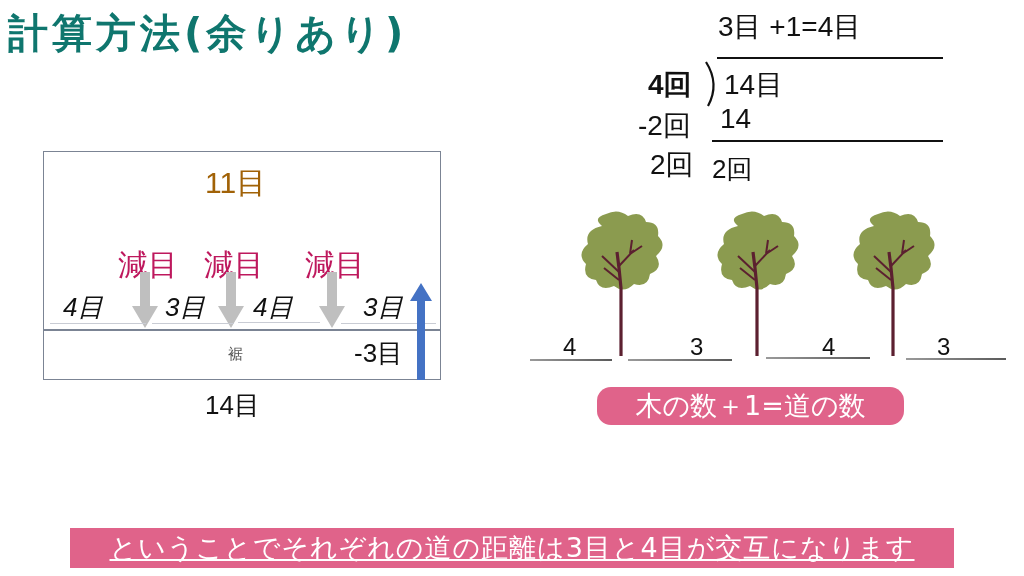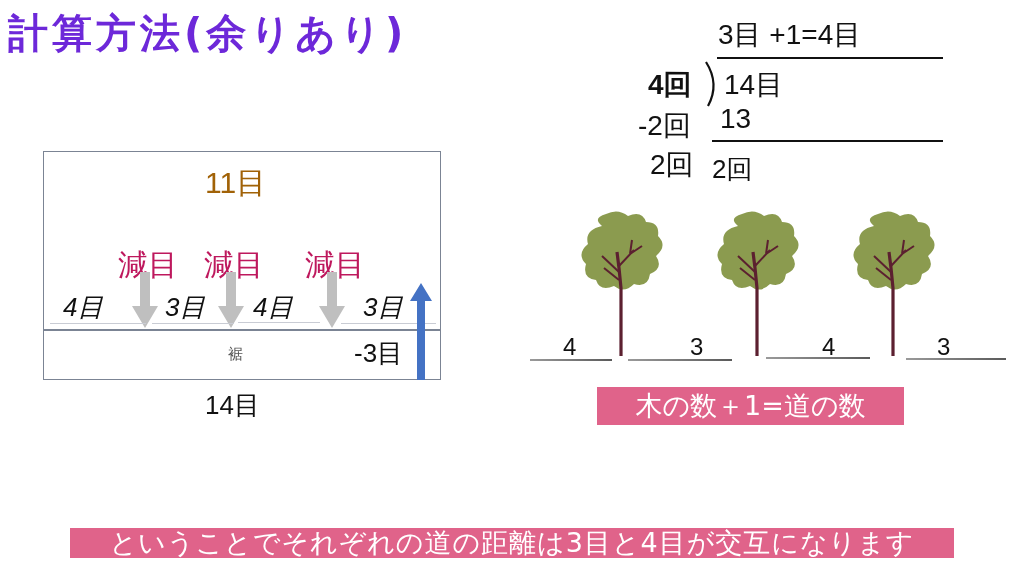--- a/index.html
+++ b/index.html
@@ -8,21 +8,21 @@
     background:#ffffff;
     font-family:"Liberation Sans","DejaVu Sans",sans-serif;
     position:relative;overflow:hidden;
   }
   .abs{position:absolute;}
 
   
   #title{
     left:8px;top:6px;
     font-family:"DejaVu Sans","Liberation Sans",sans-serif;
-    font-size:40px;font-weight:700;color:#6d28d9;
+    font-size:40px;font-weight:700;color:#0f766e;
     letter-spacing:4px;white-space:nowrap;
   }
 
   
   #diagram{
     left:43px;top:151px;width:398px;height:229px;
     border:1.5px solid #7b8494;box-sizing:border-box;background:#ffffff;
   }
   #row-top-label{left:205px;top:163px;font-size:30px;color:#a16207;}
   .genme{
@@ -37,21 +37,21 @@
   }
   #divider{
     left:44px;top:329px;width:396px;height:1.5px;background:#7b8494;
   }
   #suso{left:228px;top:345px;font-size:15px;color:#555;}
   #minus3{left:354px;top:336px;font-size:26px;color:#111;}
   #row-bottom-label{left:205px;top:388px;font-size:26px;color:#111;}
   #blue-arrow{left:410px;top:283px;width:22px;height:97px;}
 
   
-  #div-top{left:718px;top:16px;font-size:28px;color:#111;white-space:nowrap;}
+  #div-top{left:718px;top:8px;font-size:28px;color:#111;white-space:nowrap;}
   #div-rule1{left:717px;top:57px;width:226px;height:2px;background:#111;}
   #div-divisor{left:648px;top:66px;font-size:28px;color:#111;white-space:nowrap;font-weight:bold;}
   #div-paren{left:702px;top:60px;width:26px;height:48px;}
   #div-dividend{left:724px;top:66px;font-size:28px;color:#111;white-space:nowrap;}
   #div-sub{left:638px;top:107px;font-size:28px;color:#111;white-space:nowrap;}
   #div-sub2{left:720px;top:103px;font-size:28px;color:#111;white-space:nowrap;}
   #div-rule2{left:712px;top:140px;width:231px;height:2px;background:#111;}
   #div-quot{left:650px;top:146px;font-size:28px;color:#111;white-space:nowrap;}
   #div-rem{left:712px;top:152px;font-size:26px;color:#111;white-space:nowrap;}
 
@@ -60,22 +60,22 @@
   .ground{height:2px;background:linear-gradient(90deg,#9a9a9a,#5a5a5a);}
   .dist{font-size:24px;color:#111;}
 
   
   .pink{
     background:#e0638a;color:#ffffff;
     font-family:"DejaVu Sans","Liberation Sans",sans-serif;
     display:flex;align-items:center;justify-content:center;
     white-space:nowrap;
   }
-  #banner-tree{left:597px;top:387px;width:307px;height:38px;font-size:27px;}
-  #banner-bottom{left:70px;top:528px;width:884px;height:30px;font-size:27px;letter-spacing:1px;}
+  #banner-tree{left:597px;top:387px;width:307px;height:38px;font-size:27px;border-radius:14px;}
+  #banner-bottom{left:70px;top:528px;width:884px;height:40px;font-size:27px;letter-spacing:1px;text-decoration:underline;}
 </style>
 </head>
 <body>
 
 <div class="abs" id="title">計算方法(余りあり)</div>
 
 <div class="abs" id="diagram"></div>
 
 <div class="abs" id="row-top-label">11目</div>
 
@@ -125,21 +125,21 @@
 
 <div class="abs" id="div-divisor">4回</div>
 <div class="abs" id="div-paren">
   <svg width="26" height="48" viewBox="0 0 26 48">
       <path d="M4 2 Q18 24 6 46" stroke="#111" stroke-width="2.2" fill="none"></path>
     </svg>
 </div>
 <div class="abs" id="div-dividend">14目</div>
 
 <div class="abs" id="div-sub">-2回</div>
-<div class="abs" id="div-sub2">13</div>
+<div class="abs" id="div-sub2">14</div>
 <div class="abs" id="div-rule2"></div>
 
 <div class="abs" id="div-quot">2回</div>
 <div class="abs" id="div-rem">2回</div>
 
 <div class="abs" style="left:572px;top:208px;">
   <svg class="tree" viewBox="0 0 96 150">
     <path d="M30 18 Q20 10 34 6 Q46 0 56 8 Q70 2 74 14 Q88 14 86 28 Q96 38 84 48 Q92 60 78 66 Q76 80 62 76 Q52 86 42 78 Q28 84 24 72 Q10 70 14 56 Q4 46 16 36 Q12 22 30 18 Z" fill="#8b9b4f"></path>
     <path d="M49 148 L49 80 L47 60 L45 44" stroke="#5c2030" stroke-width="3.2" fill="none"></path>
     <path d="M47 64 L30 48 M47 72 L32 60 M47 58 L62 42 M58 46 L60 32 M58 46 L70 38" stroke="#5c2030" stroke-width="2" fill="none"></path>

